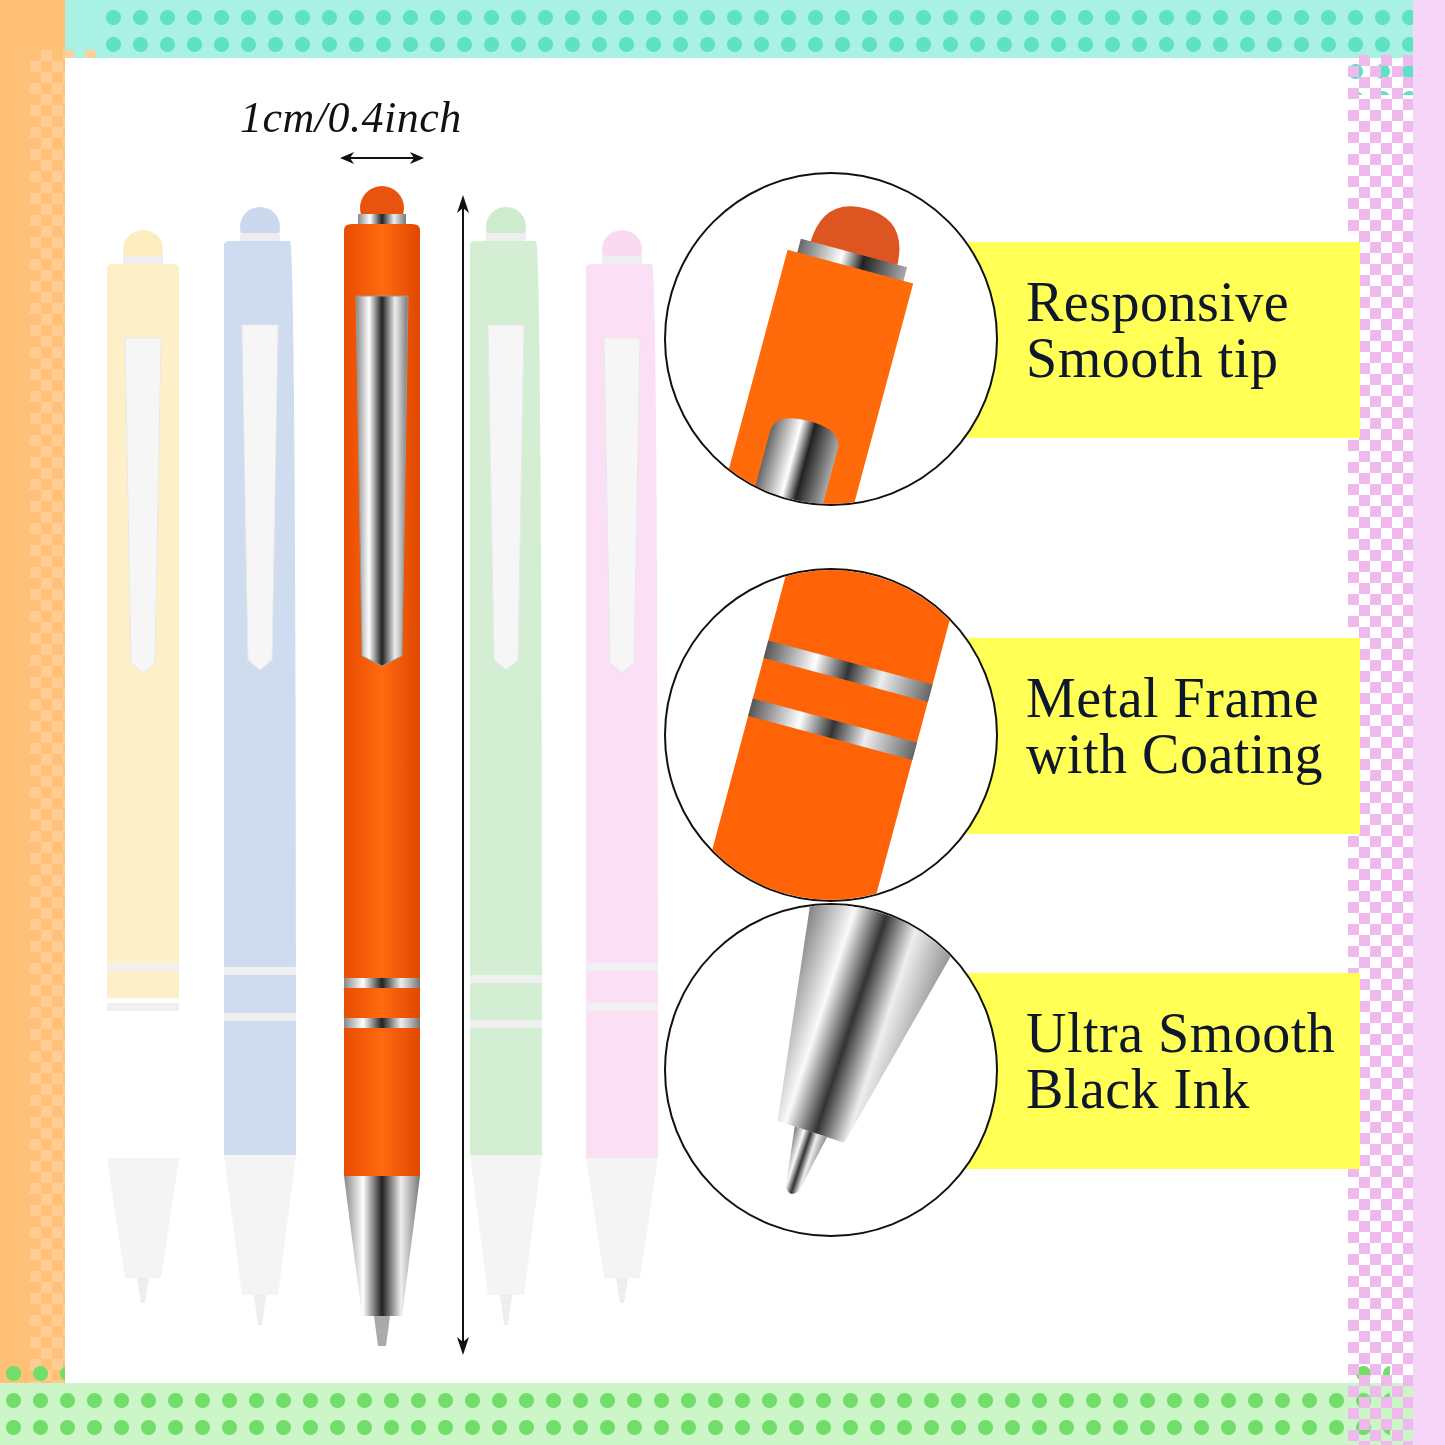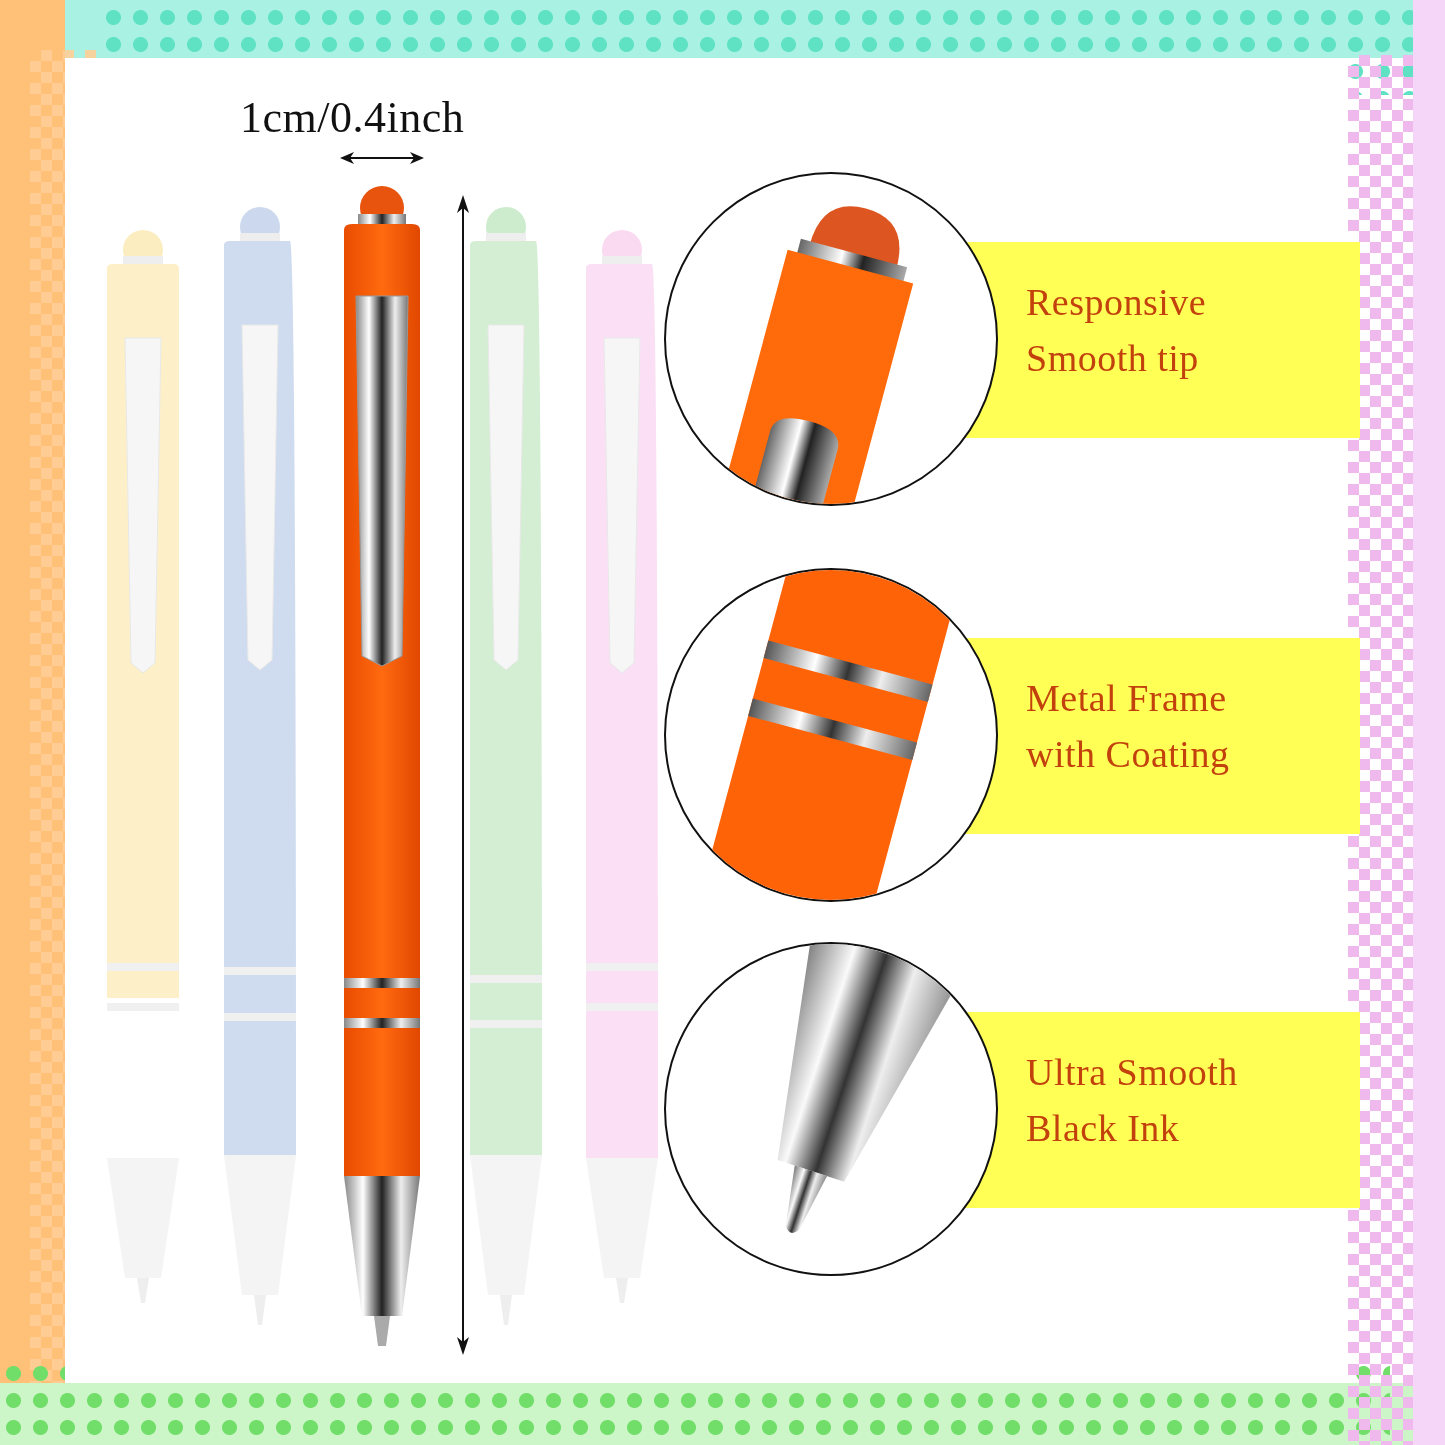--- a/index.html
+++ b/index.html
@@ -16,34 +16,34 @@
   .band-right{left:1413px;top:0;width:32px;height:1445px;background:#f5d6f8;}
   .checker-right{left:1348px;top:55px;width:65px;height:1390px;
     background-image:linear-gradient(45deg,#f0b9ee 25%,transparent 25%,transparent 75%,#f0b9ee 75%),linear-gradient(45deg,#f0b9ee 25%,transparent 25%,transparent 75%,#f0b9ee 75%);
     background-size:22px 22px;background-position:0 0,11px 11px;}
   .band-bottom{left:0;top:1383px;width:1445px;height:62px;background:#ccf5c8;}
   .dots-bottom{left:0;top:1360px;width:1390px;height:85px;
     background-image:radial-gradient(circle,#72de6a 7px,transparent 8px);background-size:27px 27px;}
   .inner{left:65px;top:58px;width:1283px;height:1325px;background:#ffffff;}
 
   
-  .dim-width{left:240px;top:92px;font-size:44px;color:#111;letter-spacing:0.5px;}
+  .dim-width{left:240px;top:92px;font-size:44px;color:#111;letter-spacing:0.5px;font-style:italic;}
   .harrow{left:340px;top:150px;width:84px;height:16px;}
   .varrow{left:454px;top:195px;width:18px;height:1160px;}
   .dim-height{left:470px;top:545px;font-size:44px;color:#111;transform-origin:0 0;transform:translate(0,0) rotate(-90deg) translateX(-365px);white-space:nowrap;}
 
   
   .pen{position:absolute;}
   .pen svg{display:block;}
 
   
   .feature{position:absolute;left:660px;width:730px;height:340px;}
   .feature .band{position:absolute;left:300px;top:70px;width:400px;height:196px;background:#ffff55;}
   .feature .circle{position:absolute;left:4px;top:0;width:330px;height:330px;border-radius:50%;border:2px solid #111;background:#fff;overflow:hidden;}
-  .feature .label{position:absolute;left:366px;top:102px;font-size:38px;line-height:56px;color:#c2410c;letter-spacing:0.5px;}
+  .feature .label{position:absolute;left:366px;top:102px;font-size:56px;line-height:56px;color:#0f172a;letter-spacing:0.5px;}
 </style>
 </head>
 <body>
 
 <div class="abs band-top"></div>
 <div class="abs dots-top"></div>
 <div class="abs band-left"></div>
 <div class="abs checker-left"></div>
 <div class="abs band-bottom"></div>
 <div class="abs dots-bottom"></div>
@@ -185,21 +185,21 @@
         <rect x="80" y="150" width="170" height="18" fill="url(#m2)"></rect>
       </g>
     </svg>
   </div>
   <div class="label">
     <div>Metal Frame</div>
     <div>with Coating</div>
   </div>
 </div>
 
-<div class="feature" style="top:942px;">
+<div class="feature" style="top:903px;">
   <div class="band"></div>
   <div class="circle">
     <svg width="330" height="330" viewBox="0 0 330 330">
       <defs>
           <linearGradient id="m3" x1="0" x2="1">
             <stop offset="0" stop-color="#777"></stop>
             <stop offset=".3" stop-color="#fafafa"></stop>
             <stop offset=".5" stop-color="#333"></stop>
             <stop offset=".7" stop-color="#eee"></stop>
             <stop offset="1" stop-color="#888"></stop>

